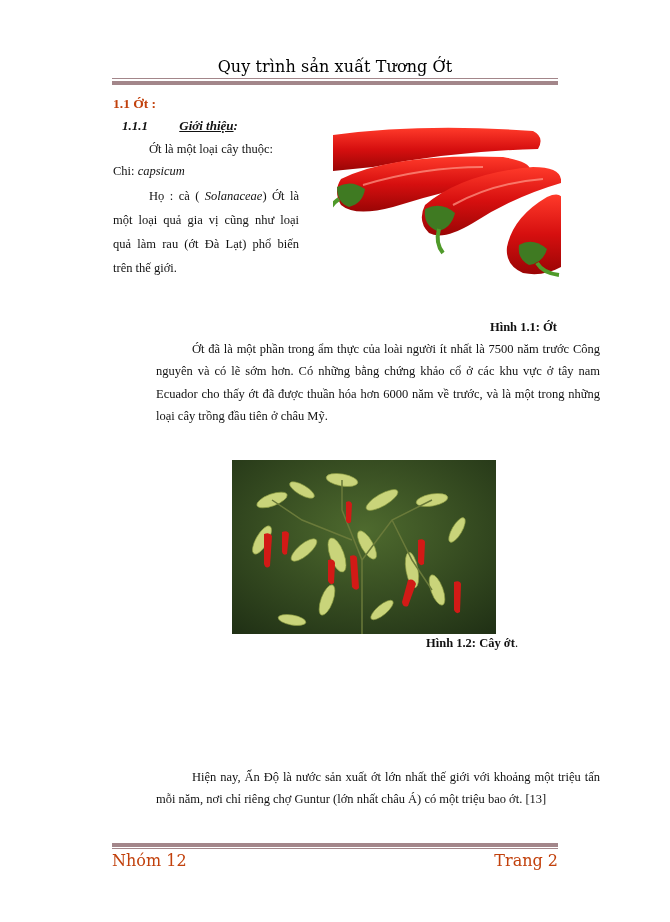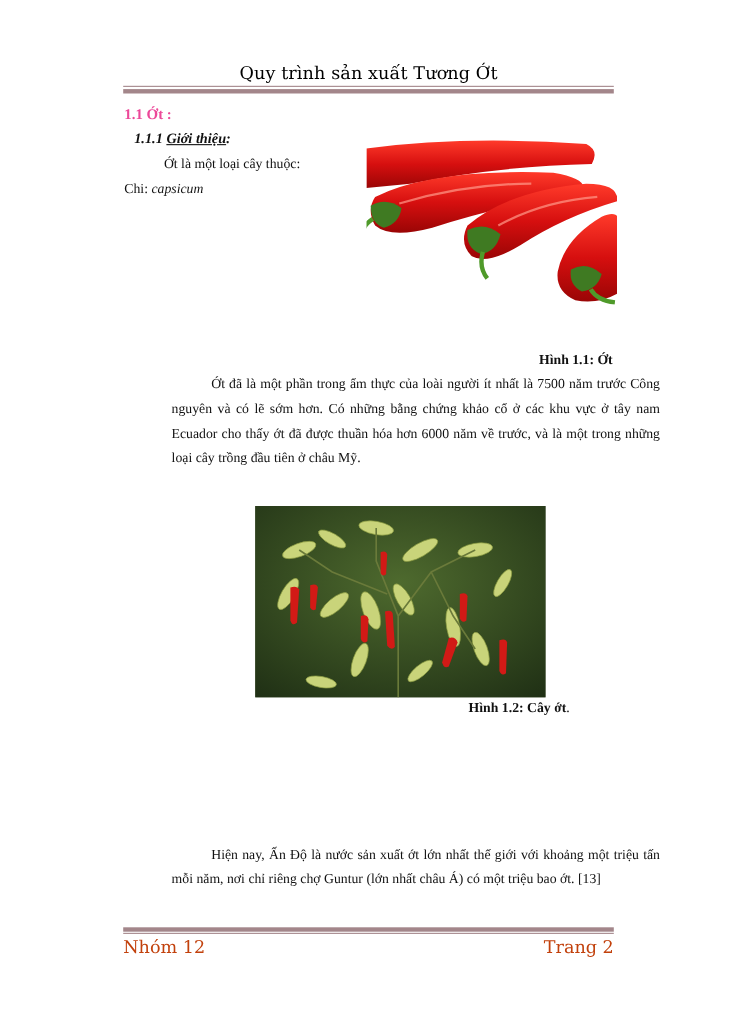--- a/index.html
+++ b/index.html
@@ -42,31 +42,31 @@
       position: absolute;
       left: 112px; width: 446px;
       height: 4px;
       background: #a3868a;
     }
     .h1 {
       position: absolute;
       left: 113px; top: 96px;
       font-weight: bold;
       font-size: 13.5px;
-      color: #ec4899;
+      color: #c2410c;
     }
     .h2 {
       position: absolute;
       left: 122px; top: 118px;
       font-weight: bold;
       font-style: italic;
       font-size: 13px;
       color: #111;
     }
-    .h2 .u { text-decoration: underline; }
+    .h2 .u { text-decoration: underline; margin-left: 28px; }
     .para {
       position: absolute;
       left: 113px;
       width: 444px;
       font-size: 12.5px;
       line-height: 22.4px;
       text-align: justify;
       text-indent: 36px;
       margin-left: 43px;
     }
@@ -129,20 +129,21 @@
   <div class="h1">1.1 Ớt :</div>
   <div class="h2">
     <span>1.1.1</span>
     <span class="u">Giới thiệu</span><span>:</span>
   </div>
 
   <div class="intro-line" style="left:149px; top:138px;text-align:center;">Ớt là một loại cây thuộc:</div>
   <div class="intro-line" style="left:113px; top:160px;">
     <span>Chi: </span><i>capsicum</i>
   </div>
+  <div class="intro-para"><span>Họ : cà ( </span><i>Solanaceae</i><span>) Ớt là một loại quả gia vị cũng như loại quả làm rau (ớt Đà Lạt) phổ biến trên thế giới.</span></div>
 
   <div class="img-peppers">
     <svg width="228" height="150" viewBox="0 0 228 150">
       <defs>
         <linearGradient id="pg" x1="0" y1="0" x2="0" y2="1">
           <stop offset="0" stop-color="#ff3a2a"></stop>
           <stop offset="0.5" stop-color="#d60f0f"></stop>
           <stop offset="1" stop-color="#9a0505"></stop>
         </linearGradient>
       </defs>

